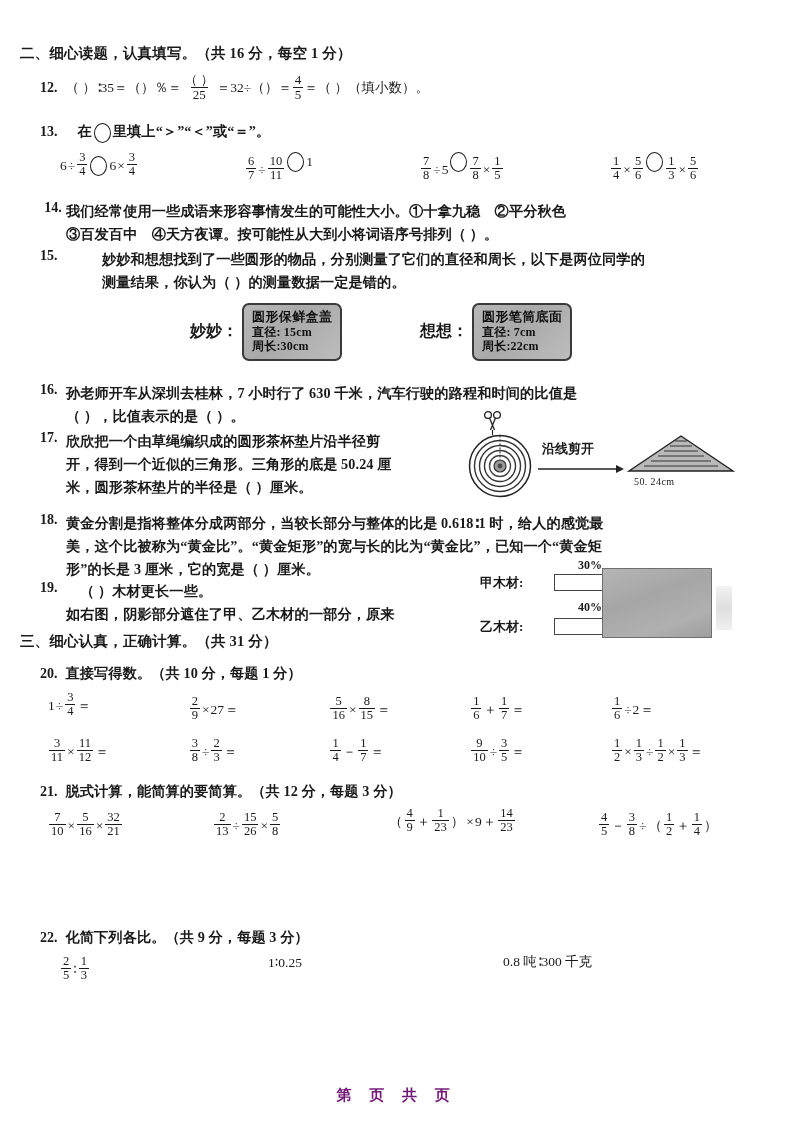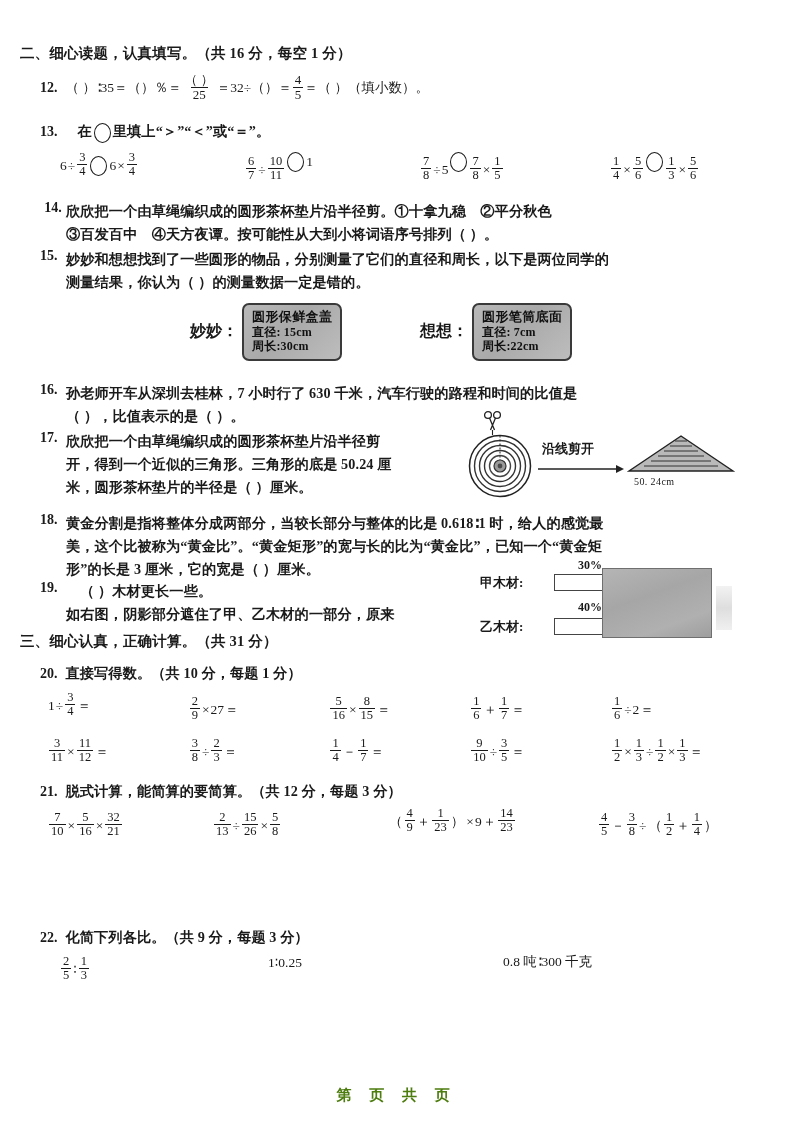--- a/index.html
+++ b/index.html
@@ -135,21 +135,21 @@
   
   .footer {
     position: absolute;
     left: 0;
     top: 1086px;
     width: 793px;
     text-align: center;
     font-size: 15px;
     font-weight: bold;
     letter-spacing: 7px;
-    color: #4d7c0f;
+    color: #701a75;
   }
 
   .tri-cap {
     font-size: 10px;
     font-family: "Liberation Serif", serif;
     letter-spacing: .4px;
   }
   .cut-label {
     font-size: 13px;
     font-weight: bold;
@@ -254,28 +254,28 @@
             <span class="num">5</span>
             <span class="den">6</span>
           </span>
         </span></div>
     </div>
 
   <div class="abs" style="left:40px; top:200px; width:745px;">
     <div style="display:flex;">
       <span class="q-num" style="min-width:26px;text-align:center;">14.</span>
       <div>
-        <div class="q-text">欣欣把一个由草绳编织成的圆形茶杯垫片沿半径剪。①十拿九稳　②平分秋色</div>
+        <div class="q-text">我们经常使用一些成语来形容事情发生的可能性大小。①十拿九稳　②平分秋色</div>
         <div class="q-text">③百发百中　④天方夜谭。按可能性从大到小将词语序号排列（          ）。</div>
       </div>
     </div>
   </div>
 
   <div class="abs" style="left:40px; top:248px; width:745px;">
-    <div style="display:flex;">
+    <div style="display:flex;gap:36px;">
       <span class="q-num" style="min-width:26px;">15.</span>
       <div>
         <div class="q-text">妙妙和想想找到了一些圆形的物品，分别测量了它们的直径和周长，以下是两位同学的</div>
         <div class="q-text">测量结果，你认为（      ）的测量数据一定是错的。</div>
       </div>
     </div>
   </div>
 
   <div class="abs" style="left:190px; top:303px;">
     <span class="meas-name" style="position:relative; top:18px;">妙妙：</span>

